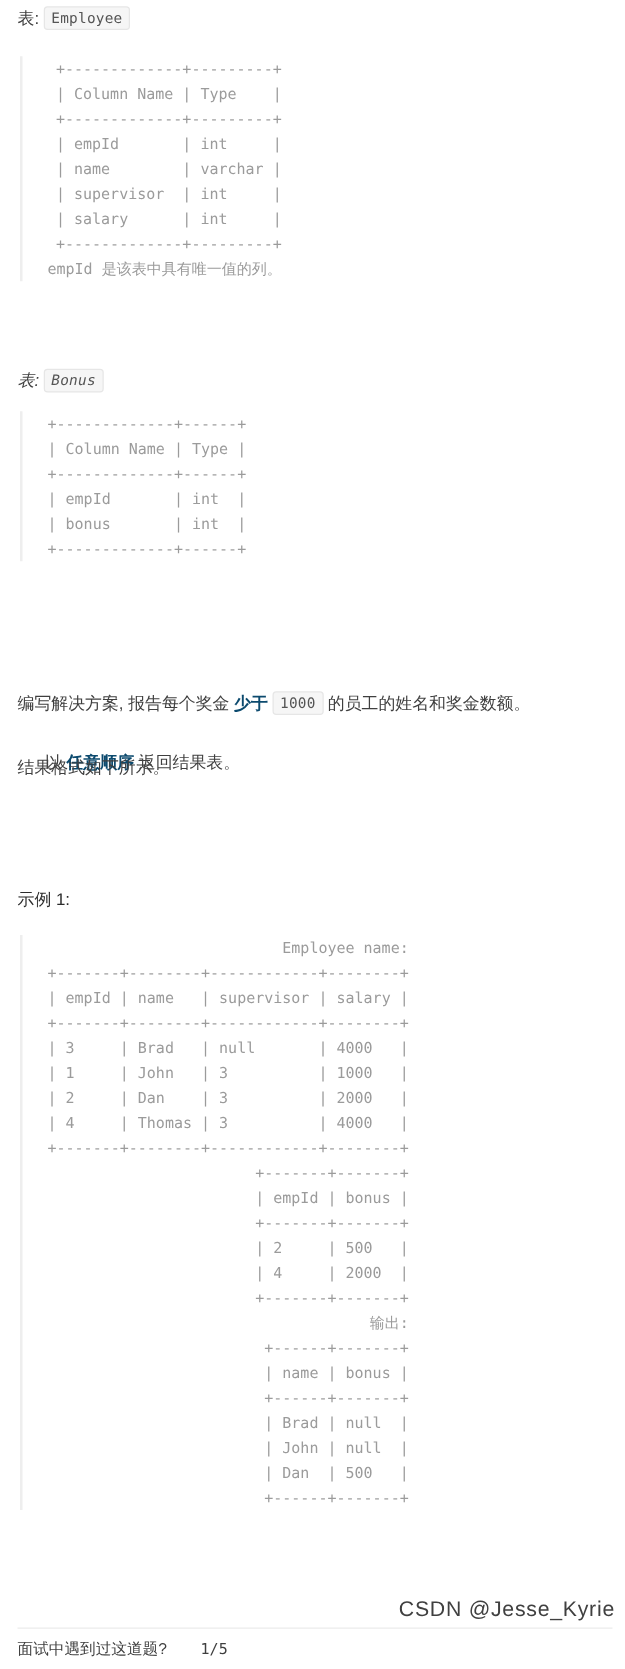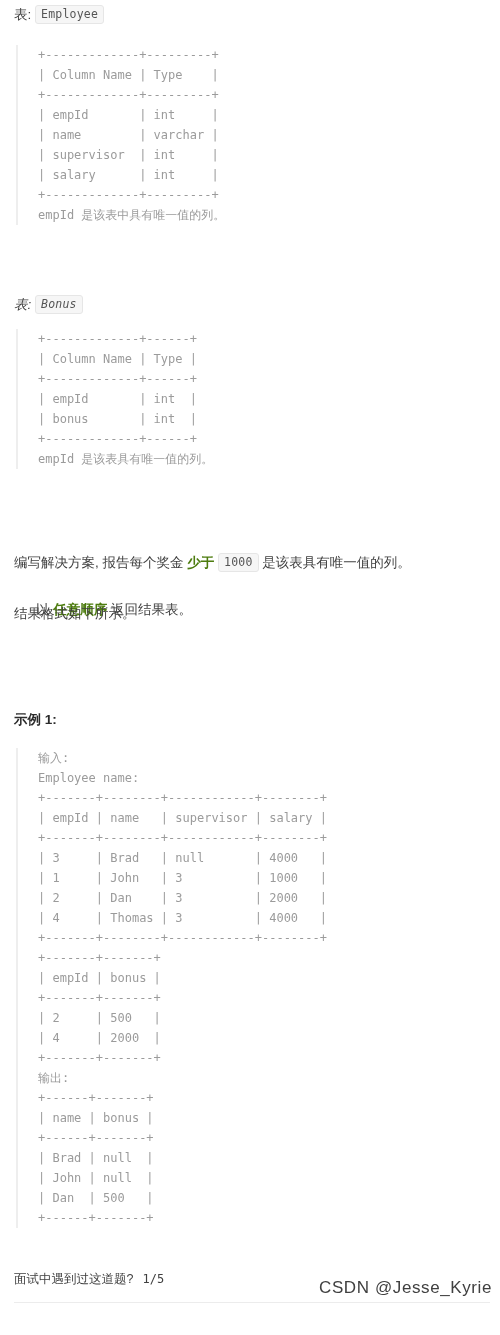--- a/index.html
+++ b/index.html
@@ -16,20 +16,21 @@
     font-family: "Liberation Sans", "DejaVu Sans", sans-serif;
     color: #4d4d4d;
     -webkit-font-smoothing: antialiased;
   }
 
   .page {
     position: relative;
     width: 500px;
     height: 1110px;
     padding: 0;
+    text-align: right;
   }
 
   
   .table-label {
     font-size: 13.5px;
     line-height: 18px;
     color: #3f3f3f;
     padding-left: 14px;
   }
   .table-label .lbl-text {
@@ -69,51 +70,51 @@
   }
 
   
   .para {
     font-size: 13.5px;
     line-height: 20px;
     color: #3f3f3f;
     padding-left: 14px;
     padding-right: 10px;
   }
-  .para b { font-weight: bold; color: #4d7c0f; }
+  .para b { font-weight: bold; color: #0c4a6e; }
 
   .example-heading {
     font-size: 13.5px;
-    font-weight: bold;
+    font-weight: normal;
     color: #2b2b2b;
     padding-left: 14px;
   }
 
   
   .abs { position: absolute; left: 0; }
 
   
   .footer-rule {
     position: absolute;
     left: 14px;
     right: 10px;
     top: 1302px;
     height: 1px;
     background: #ececec;
   }
   .footer-row {
     position: absolute;
     left: 14px;
-    top: 1270px;
+    top: 1310px;
     font-size: 12.5px;
     line-height: 18px;
     color: #3f3f3f;
     display: flex;
     align-items: baseline;
-    gap: 9px;
+    gap: 27px;
   }
   .footer-count {
     font-family: "DejaVu Sans Mono", "Liberation Mono", monospace;
     font-size: 12px;
     color: #3f3f3f;
   }
   .watermark {
     position: absolute;
     right: 8px;
     top: 1278px;
@@ -151,37 +152,35 @@
     <span class="chip">Bonus</span>
   </div>
 
   <div class="abs codeblock" style="top:329px;">
     <pre>+-------------+------+
 | Column Name | Type |
 +-------------+------+
 | empId       | int  |
 | bonus       | int  |
 +-------------+------+</pre>
-    <pre class="cn">empId 是该表具有唯一值的列。</pre>
   </div>
 
   <div class="abs para" style="top:553px;">
-    <span>编写解决方案, 报告每个奖金 </span><b>少于</b> <span class="chip">1000</span><span> 是该表具有唯一值的列。</span>
+    <span>编写解决方案, 报告每个奖金 </span><b>少于</b> <span class="chip">1000</span><span> 的员工的姓名和奖金数额。</span>
   </div>
 
   <div class="abs para" style="top:600px;margin-left:22px;">
     <span>以 </span><b>任意顺序</b><span> 返回结果表。</span>
   </div>
 
   <div class="abs para" style="top:604px;">结果格式如下所示。</div>
 
   <div class="abs example-heading" style="top:711px;">示例 1:</div>
 
   <div class="abs codeblock" style="top:748px;">
-    <pre class="cn">输入:</pre>
     <pre>Employee name:</pre>
     <pre>+-------+--------+------------+--------+
 | empId | name   | supervisor | salary |
 +-------+--------+------------+--------+
 | 3     | Brad   | null       | 4000   |
 | 1     | John   | 3          | 1000   |
 | 2     | Dan    | 3          | 2000   |
 | 4     | Thomas | 3          | 4000   |
 +-------+--------+------------+--------+</pre>
     <pre>+-------+-------+

